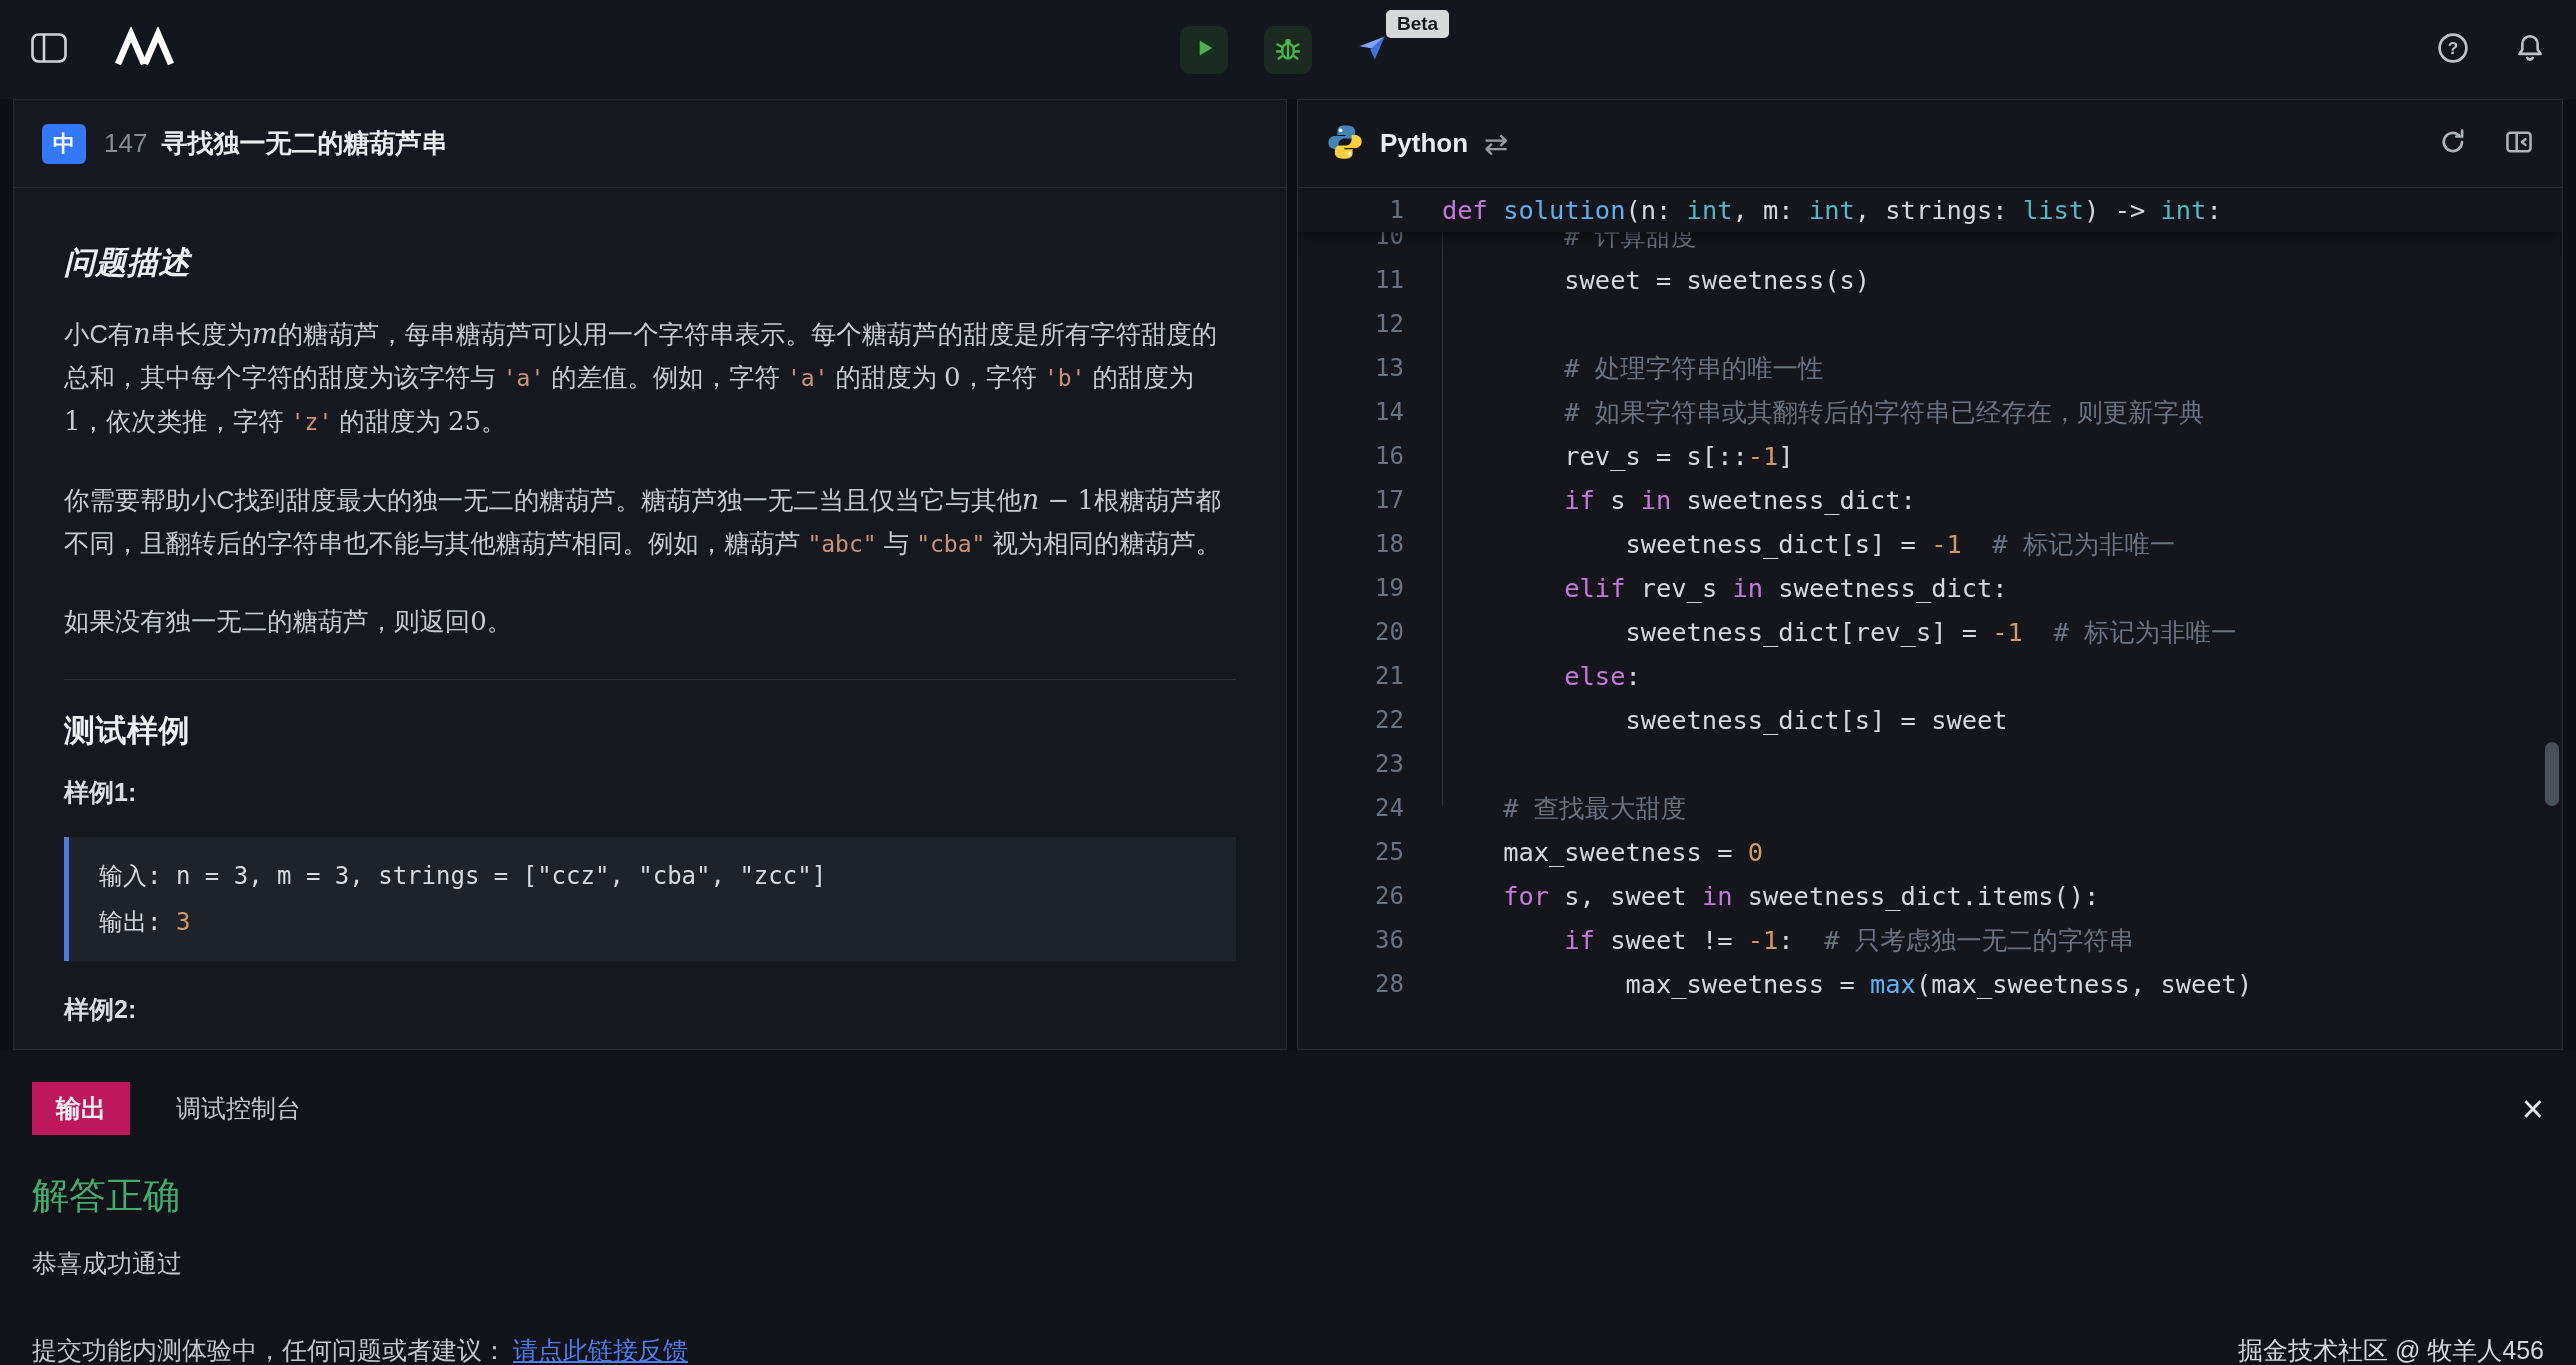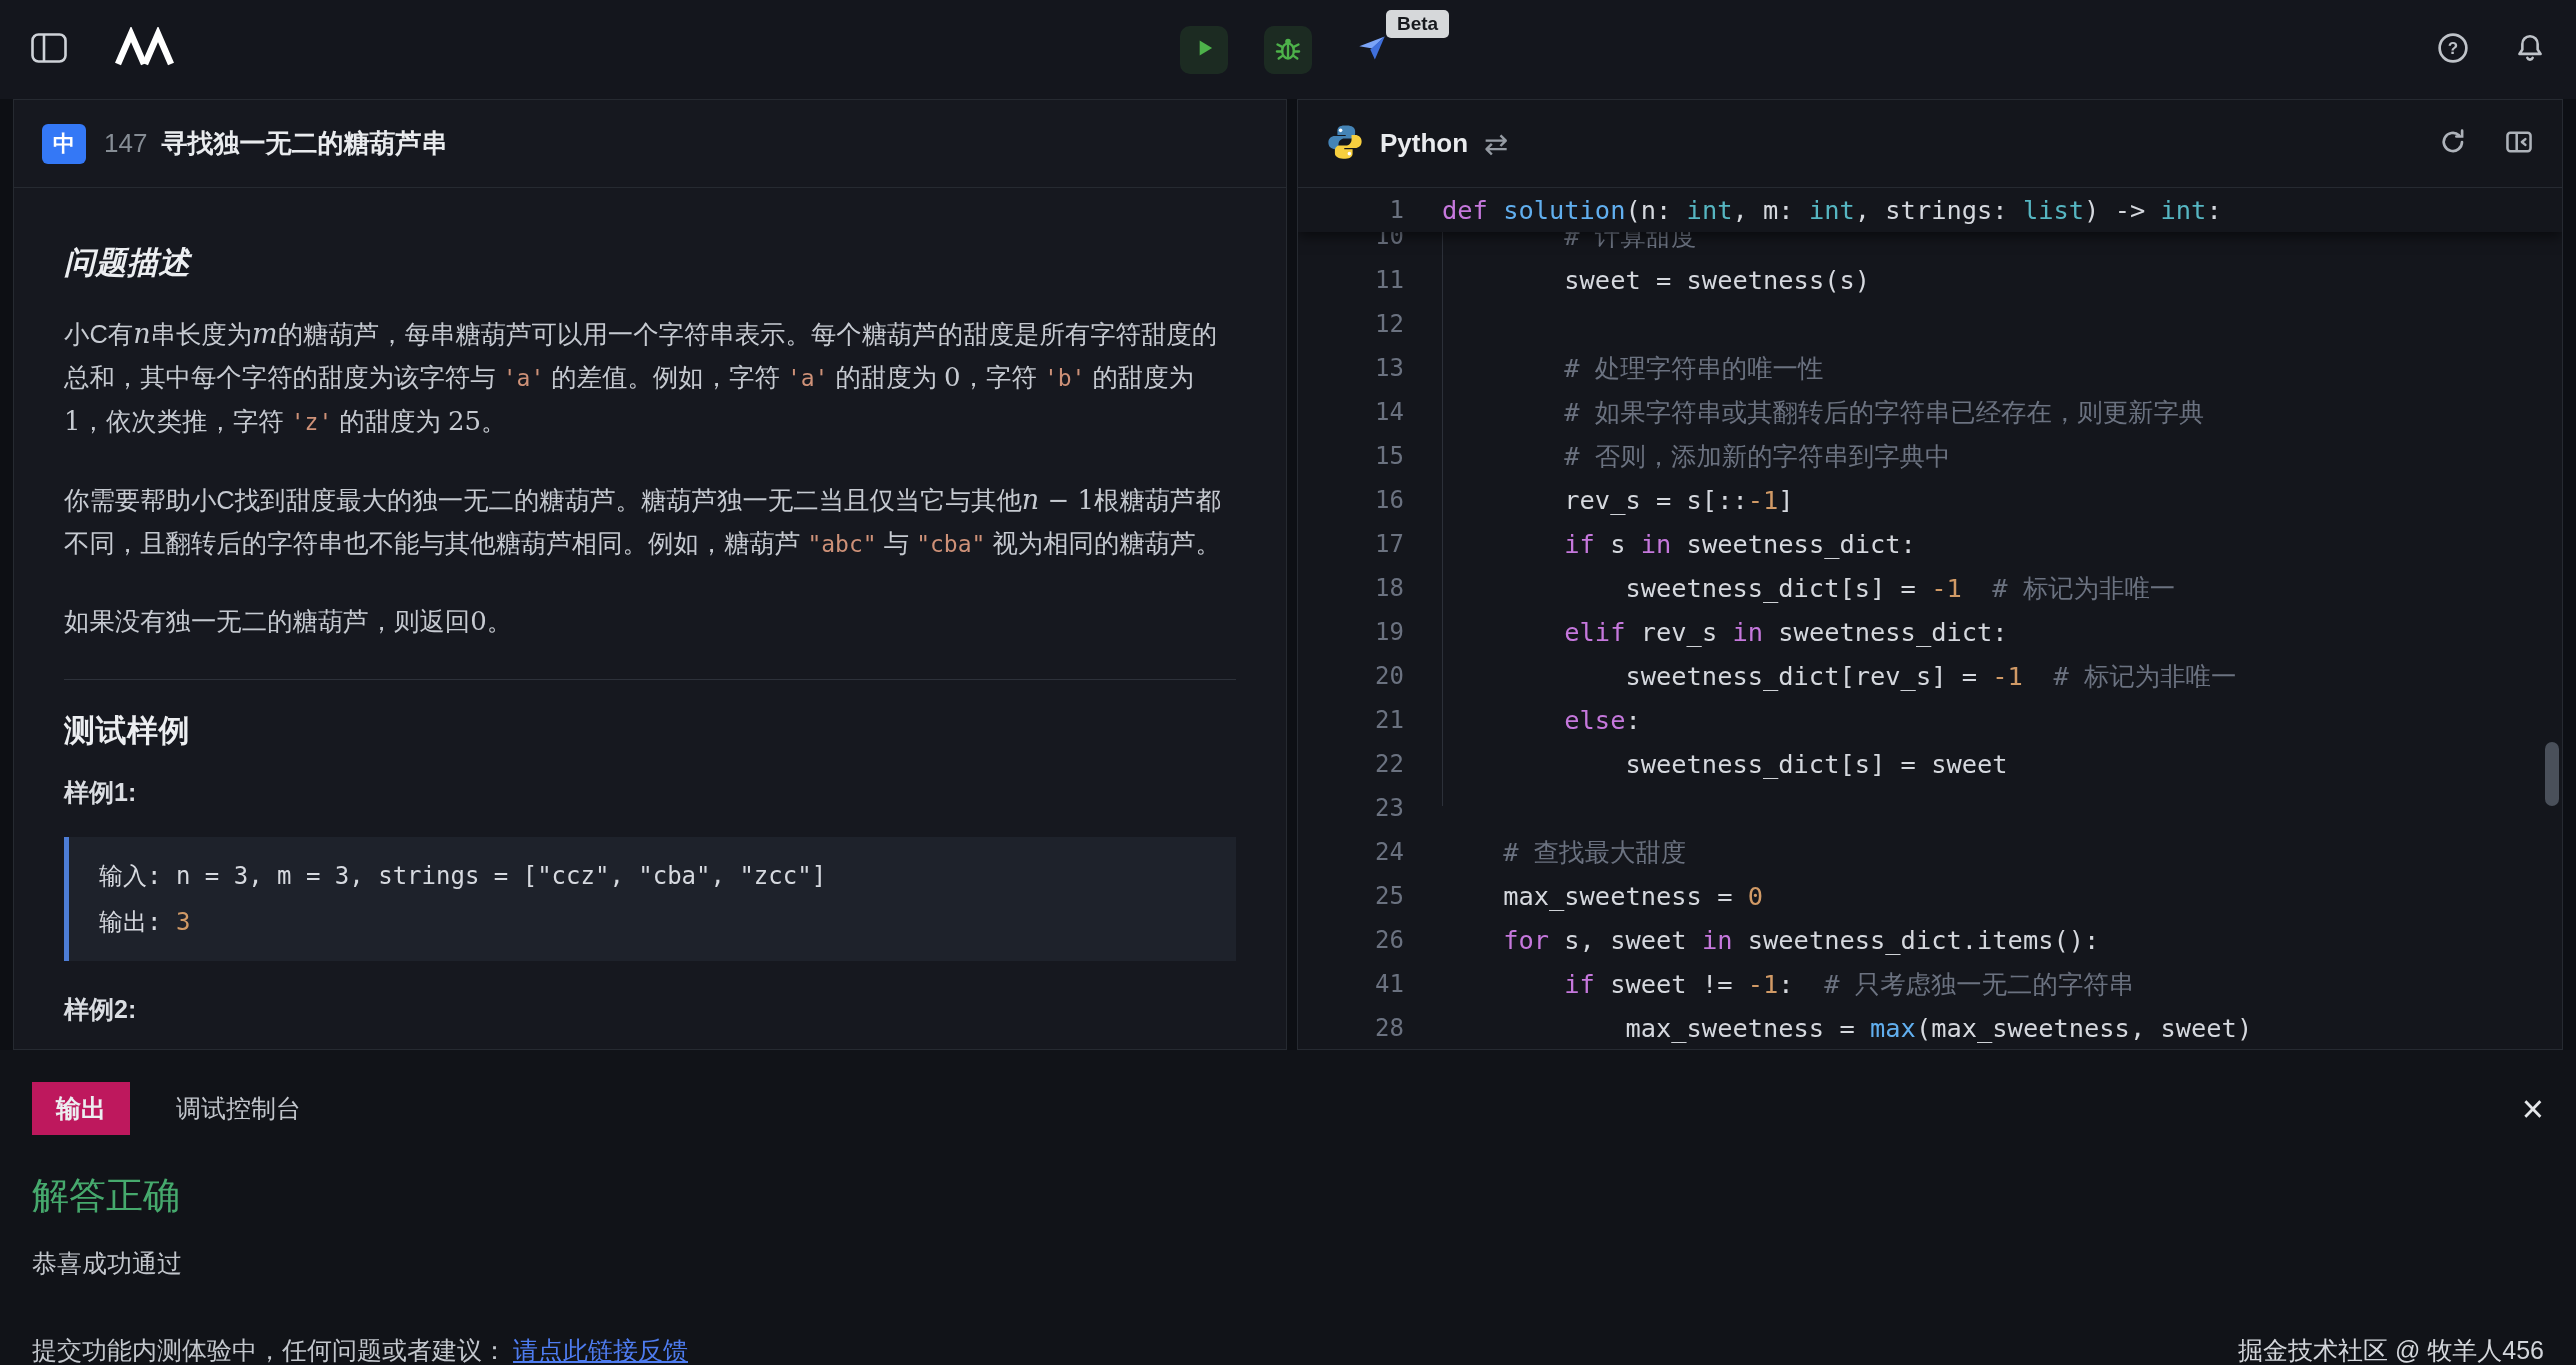--- a/index.html
+++ b/index.html
@@ -230,24 +230,20 @@
             </div>
             <div class="code-row">
               <span class="gutter">13</span>
               <span class="code-text">        <span class="tok-cm"># 处理字符串的唯一性</span></span>
             </div>
             <div class="code-row">
               <span class="gutter">14</span>
               <span class="code-text">        <span class="tok-cm"># 如果字符串或其翻转后的字符串已经存在，则更新字典</span></span>
             </div>
             <div class="code-row">
-              <span class="gutter">15</span>
-              <span class="code-text">        <span class="tok-cm"># 否则，添加新的字符串到字典中</span></span>
-            </div>
-            <div class="code-row">
               <span class="gutter">16</span>
               <span class="code-text">        <span class="tok-pl">rev_s = s[::</span><span class="tok-nu">-1</span><span class="tok-pl">]</span></span>
             </div>
             <div class="code-row">
               <span class="gutter">17</span>
               <span class="code-text">        <span class="tok-kw">if</span><span class="tok-pl"> s </span><span class="tok-kw">in</span><span class="tok-pl"> sweetness_dict:</span></span>
             </div>
             <div class="code-row">
               <span class="gutter">18</span>
               <span class="code-text">            <span class="tok-pl">sweetness_dict[s] = </span><span class="tok-nu">-1</span><span class="tok-pl">  </span><span class="tok-cm"># 标记为非唯一</span></span>
@@ -278,21 +274,21 @@
             </div>
             <div class="code-row">
               <span class="gutter">25</span>
               <span class="code-text">    <span class="tok-pl">max_sweetness = </span><span class="tok-nu">0</span></span>
             </div>
             <div class="code-row">
               <span class="gutter">26</span>
               <span class="code-text">    <span class="tok-kw">for</span><span class="tok-pl"> s, sweet </span><span class="tok-kw">in</span><span class="tok-pl"> sweetness_dict.items():</span></span>
             </div>
             <div class="code-row">
-              <span class="gutter">41</span>
+              <span class="gutter">36</span>
               <span class="code-text">        <span class="tok-kw">if</span><span class="tok-pl"> sweet != </span><span class="tok-nu">-1</span><span class="tok-pl">:  </span><span class="tok-cm"># 只考虑独一无二的字符串</span></span>
             </div>
             <div class="code-row">
               <span class="gutter">28</span>
               <span class="code-text">            <span class="tok-pl">max_sweetness = </span><span class="tok-fn">max</span><span class="tok-pl">(max_sweetness, sweet)</span></span>
             </div>
           </div>
         <div class="indent-guide"></div>
         <div class="sticky-row">
             <div class="code-row">

